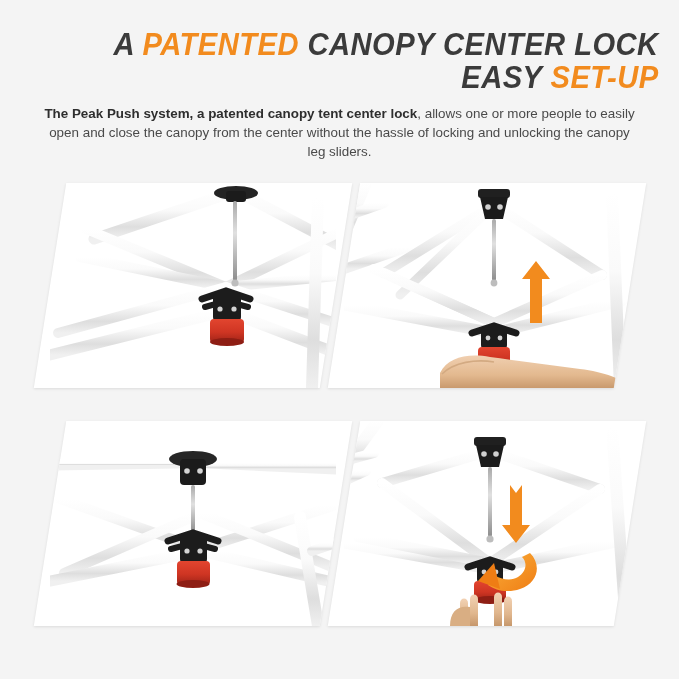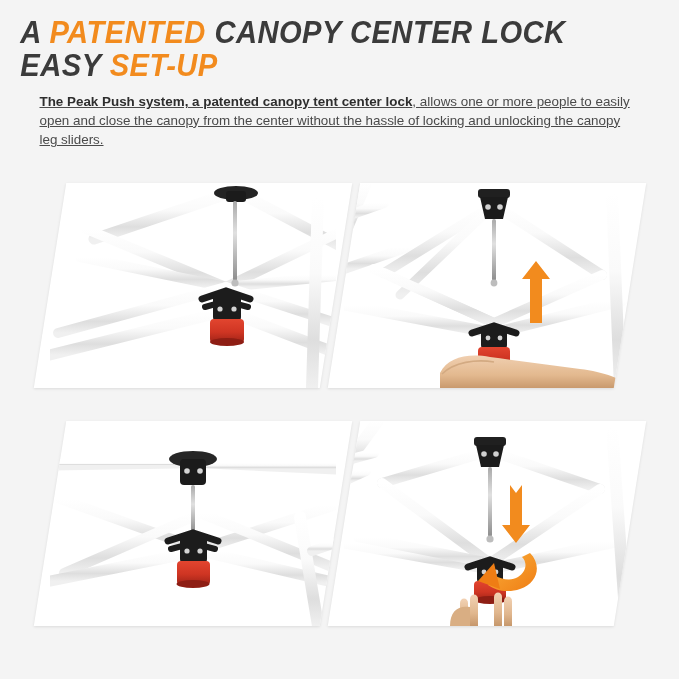--- a/index.html
+++ b/index.html
@@ -7,43 +7,43 @@
     width:679px;height:679px;
     background:#f4f4f4;
     font-family:"Liberation Sans",sans-serif;
     overflow:hidden;
     position:relative;
   }
   .page{width:679px;height:679px;position:relative;}
 
   
   .headline{
-    text-align:left;
-    padding-top:16px;
+    text-align:right;
+    padding-top:28px;
     line-height:1.08;
   }
   .hl-line{
     font-weight:bold;
     font-style:italic;
     font-size:31px;
     letter-spacing:0.5px;
     color:#3b3b3b;
     transform:scaleX(0.94);
     white-space:nowrap;
   }
   .hl-line .accent{color:#f28b1e;}
 
   
   .blurb{
+    text-align:center;
     color:#4a4a4a;
     font-size:13.4px;
     line-height:19px;
     margin:9px auto 0 auto;
     width:600px;
-    text-decoration:underline;
   }
   .blurb .lead{font-weight:bold;color:#2e2e2e;}
 
   
   .grid{
     position:absolute;
     left:0;top:183px;
     width:679px;height:480px;
   }
   .panel{

